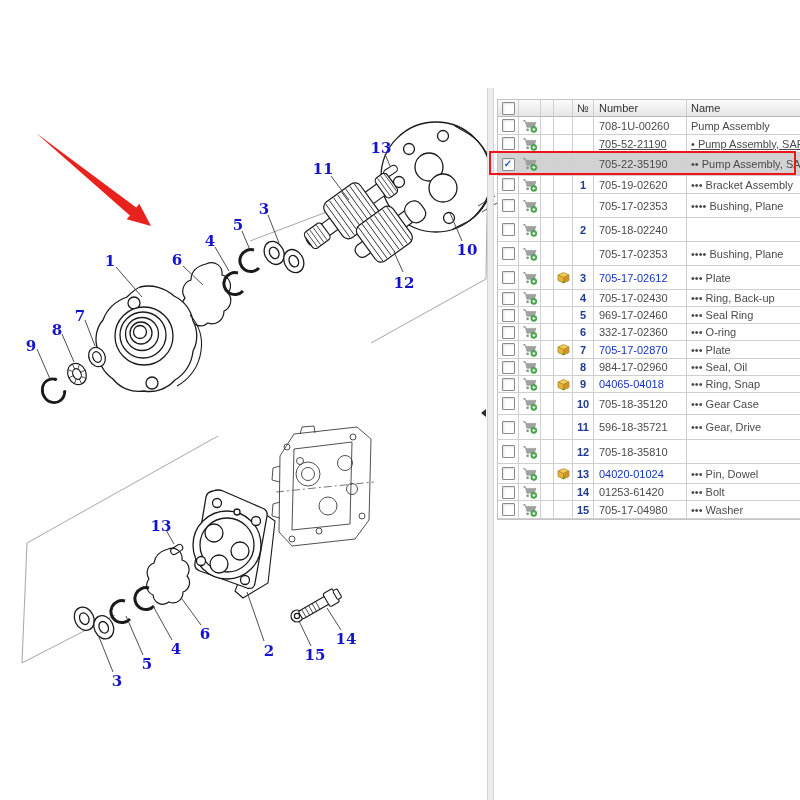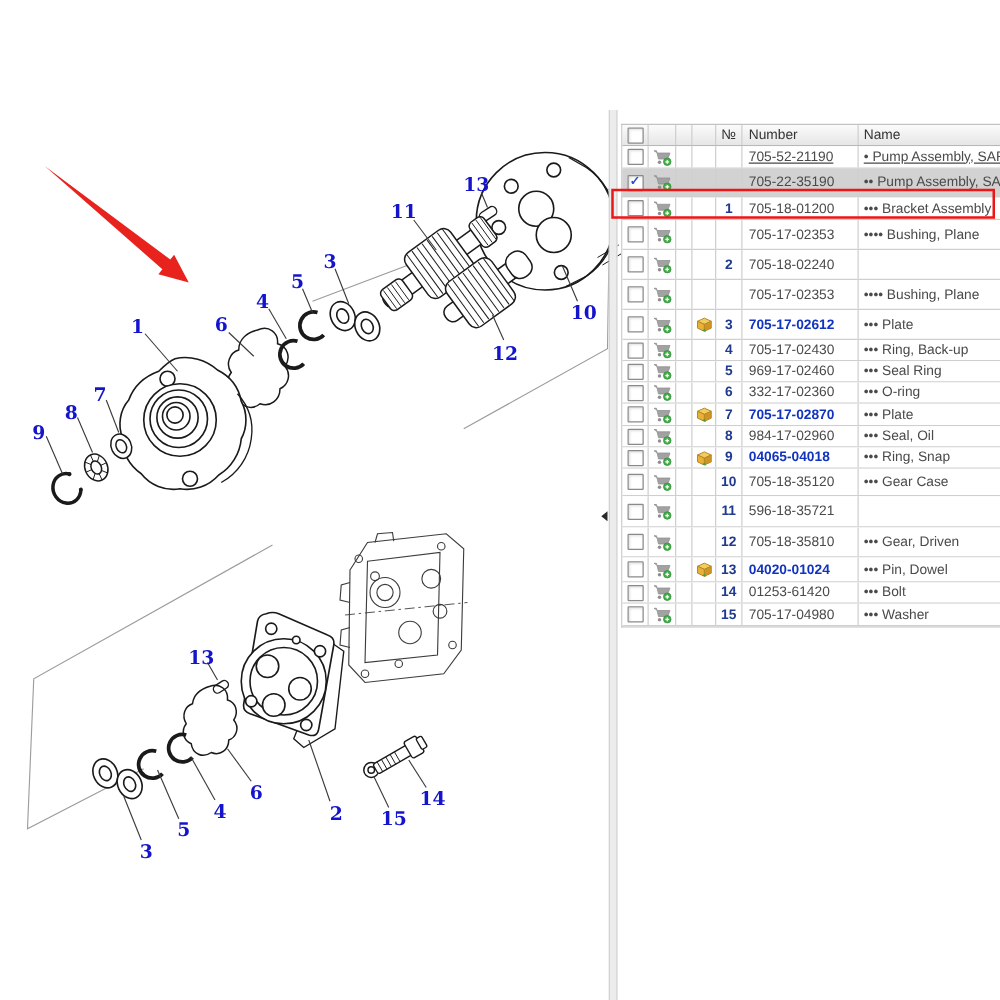--- a/index.html
+++ b/index.html
@@ -21,21 +21,21 @@
   .trow.hl{background:#d2d2d2;}
   #thead{display:flex;height:16px;background:linear-gradient(#fbfbfb,#e6e6e6);
     border-bottom:1px solid #b8b8b8;color:#333;}
   .c{box-sizing:border-box;border-right:1px solid #cfcfcf;display:flex;align-items:center;overflow:hidden;}
   .c-cb{width:21px;justify-content:center;}
   .c-cart{width:22px;justify-content:center;}
   .c-sp{width:13px;}
   .c-box{width:19px;justify-content:center;}
   .c-no{width:21px;justify-content:center;font-weight:bold;color:#1f3a8f;}
   .c-num{width:93px;padding-left:5px;}
-  .c-num.link{color:#1233c0;font-weight:bold;}
+  .c-num.link{color:#1233c0;font-weight:normal;}
   .c-name{flex:1;padding-left:4px;white-space:nowrap;border-right:none;}
   #thead .c-no{color:#333;font-weight:normal;}
   .cb{width:11px;height:11px;background:#fff;border:1px solid #8a8a8a;border-radius:1px;
     box-shadow:inset 1px 1px 2px rgba(0,0,0,.12);font-size:10px;line-height:10px;font-weight:bold;
     color:#2653c9;text-align:center;}
   #sel-rect{position:absolute;left:489px;top:151px;width:303px;height:20px;
     border:2.5px solid #ee1517;pointer-events:none;}
 </style>
 </head>
 <body>
@@ -285,20 +285,39 @@
         <div class="cb"></div>
       </div>
       <div class="c c-cart"></div>
       <div class="c c-sp"></div>
       <div class="c c-box"></div>
       <div class="c c-no">№</div>
       <div class="c c-num">Number</div>
       <div class="c c-name">Name</div>
     </div>
     <div id="tbody">
+        <div class="trow" style="height: 18px;">
+          <div class="c c-cb">
+       <div class="cb"></div>
+     </div>
+     <div class="c c-cart">
+            <svg width="16" height="14" viewBox="0 0 16 14">
+ <path d="M1.2 1.6 L3.2 1.6 L4.8 8.2 L12.2 8.2 L14 3.4 L4 3.4 Z" fill="#a2a2a2" stroke="#8e8e8e" stroke-width="0.6"></path>
+ <circle cx="5.6" cy="10.8" r="1.4" fill="#8e8e8e"></circle>
+              <circle cx="10.6" cy="10.8" r="1.4" fill="#8e8e8e"></circle>
+ <circle cx="11.8" cy="10.4" r="3" fill="#44b049" stroke="#2d8f35" stroke-width="0.6"></circle>
+ <path d="M11.8 8.9 V11.9 M10.3 10.4 H13.3" stroke="#fff" stroke-width="1"></path>
+            </svg>
+          </div>
+     <div class="c c-sp"></div>
+     <div class="c c-box"></div>
+     <div class="c c-no"></div>
+     <div class="c c-num">708-1U-00260</div>
+     <div class="c c-name">Pump Assembly</div>
+        </div>
         <div class="trow" style="height: 18px; text-decoration: underline;">
           <div class="c c-cb">
        <div class="cb"></div>
      </div>
      <div class="c c-cart">
             <svg width="16" height="14" viewBox="0 0 16 14">
  <path d="M1.2 1.6 L3.2 1.6 L4.8 8.2 L12.2 8.2 L14 3.4 L4 3.4 Z" fill="#a2a2a2" stroke="#8e8e8e" stroke-width="0.6"></path>
  <circle cx="5.6" cy="10.8" r="1.4" fill="#8e8e8e"></circle>
               <circle cx="10.6" cy="10.8" r="1.4" fill="#8e8e8e"></circle>
  <circle cx="11.8" cy="10.4" r="3" fill="#44b049" stroke="#2d8f35" stroke-width="0.6"></circle>
@@ -339,21 +358,21 @@
  <path d="M1.2 1.6 L3.2 1.6 L4.8 8.2 L12.2 8.2 L14 3.4 L4 3.4 Z" fill="#a2a2a2" stroke="#8e8e8e" stroke-width="0.6"></path>
  <circle cx="5.6" cy="10.8" r="1.4" fill="#8e8e8e"></circle>
               <circle cx="10.6" cy="10.8" r="1.4" fill="#8e8e8e"></circle>
  <circle cx="11.8" cy="10.4" r="3" fill="#44b049" stroke="#2d8f35" stroke-width="0.6"></circle>
  <path d="M11.8 8.9 V11.9 M10.3 10.4 H13.3" stroke="#fff" stroke-width="1"></path>
             </svg>
           </div>
      <div class="c c-sp"></div>
      <div class="c c-box"></div>
      <div class="c c-no">1</div>
-     <div class="c c-num">705-18-01200</div>
+     <div class="c c-num">705-19-02620</div>
      <div class="c c-name">••• Bracket Assembly</div>
         </div>
         <div class="trow" style="height: 24px;">
           <div class="c c-cb">
        <div class="cb"></div>
      </div>
      <div class="c c-cart">
             <svg width="16" height="14" viewBox="0 0 16 14">
  <path d="M1.2 1.6 L3.2 1.6 L4.8 8.2 L12.2 8.2 L14 3.4 L4 3.4 Z" fill="#a2a2a2" stroke="#8e8e8e" stroke-width="0.6"></path>
  <circle cx="5.6" cy="10.8" r="1.4" fill="#8e8e8e"></circle>
@@ -588,39 +607,39 @@
  <circle cx="5.6" cy="10.8" r="1.4" fill="#8e8e8e"></circle>
               <circle cx="10.6" cy="10.8" r="1.4" fill="#8e8e8e"></circle>
  <circle cx="11.8" cy="10.4" r="3" fill="#44b049" stroke="#2d8f35" stroke-width="0.6"></circle>
  <path d="M11.8 8.9 V11.9 M10.3 10.4 H13.3" stroke="#fff" stroke-width="1"></path>
             </svg>
           </div>
      <div class="c c-sp"></div>
      <div class="c c-box"></div>
      <div class="c c-no">11</div>
      <div class="c c-num">596-18-35721</div>
+     <div class="c c-name">••• Gear, Drive</div>
         </div>
         <div class="trow" style="height: 24px;">
           <div class="c c-cb">
        <div class="cb"></div>
      </div>
      <div class="c c-cart">
             <svg width="16" height="14" viewBox="0 0 16 14">
  <path d="M1.2 1.6 L3.2 1.6 L4.8 8.2 L12.2 8.2 L14 3.4 L4 3.4 Z" fill="#a2a2a2" stroke="#8e8e8e" stroke-width="0.6"></path>
  <circle cx="5.6" cy="10.8" r="1.4" fill="#8e8e8e"></circle>
               <circle cx="10.6" cy="10.8" r="1.4" fill="#8e8e8e"></circle>
  <circle cx="11.8" cy="10.4" r="3" fill="#44b049" stroke="#2d8f35" stroke-width="0.6"></circle>
  <path d="M11.8 8.9 V11.9 M10.3 10.4 H13.3" stroke="#fff" stroke-width="1"></path>
             </svg>
           </div>
      <div class="c c-sp"></div>
      <div class="c c-box"></div>
      <div class="c c-no">12</div>
      <div class="c c-num">705-18-35810</div>
-     <div class="c c-name">••• Gear, Driven</div>
         </div>
         <div class="trow" style="height: 20px;">
           <div class="c c-cb">
        <div class="cb"></div>
      </div>
      <div class="c c-cart">
             <svg width="16" height="14" viewBox="0 0 16 14">
  <path d="M1.2 1.6 L3.2 1.6 L4.8 8.2 L12.2 8.2 L14 3.4 L4 3.4 Z" fill="#a2a2a2" stroke="#8e8e8e" stroke-width="0.6"></path>
  <circle cx="5.6" cy="10.8" r="1.4" fill="#8e8e8e"></circle>
               <circle cx="10.6" cy="10.8" r="1.4" fill="#8e8e8e"></circle>

